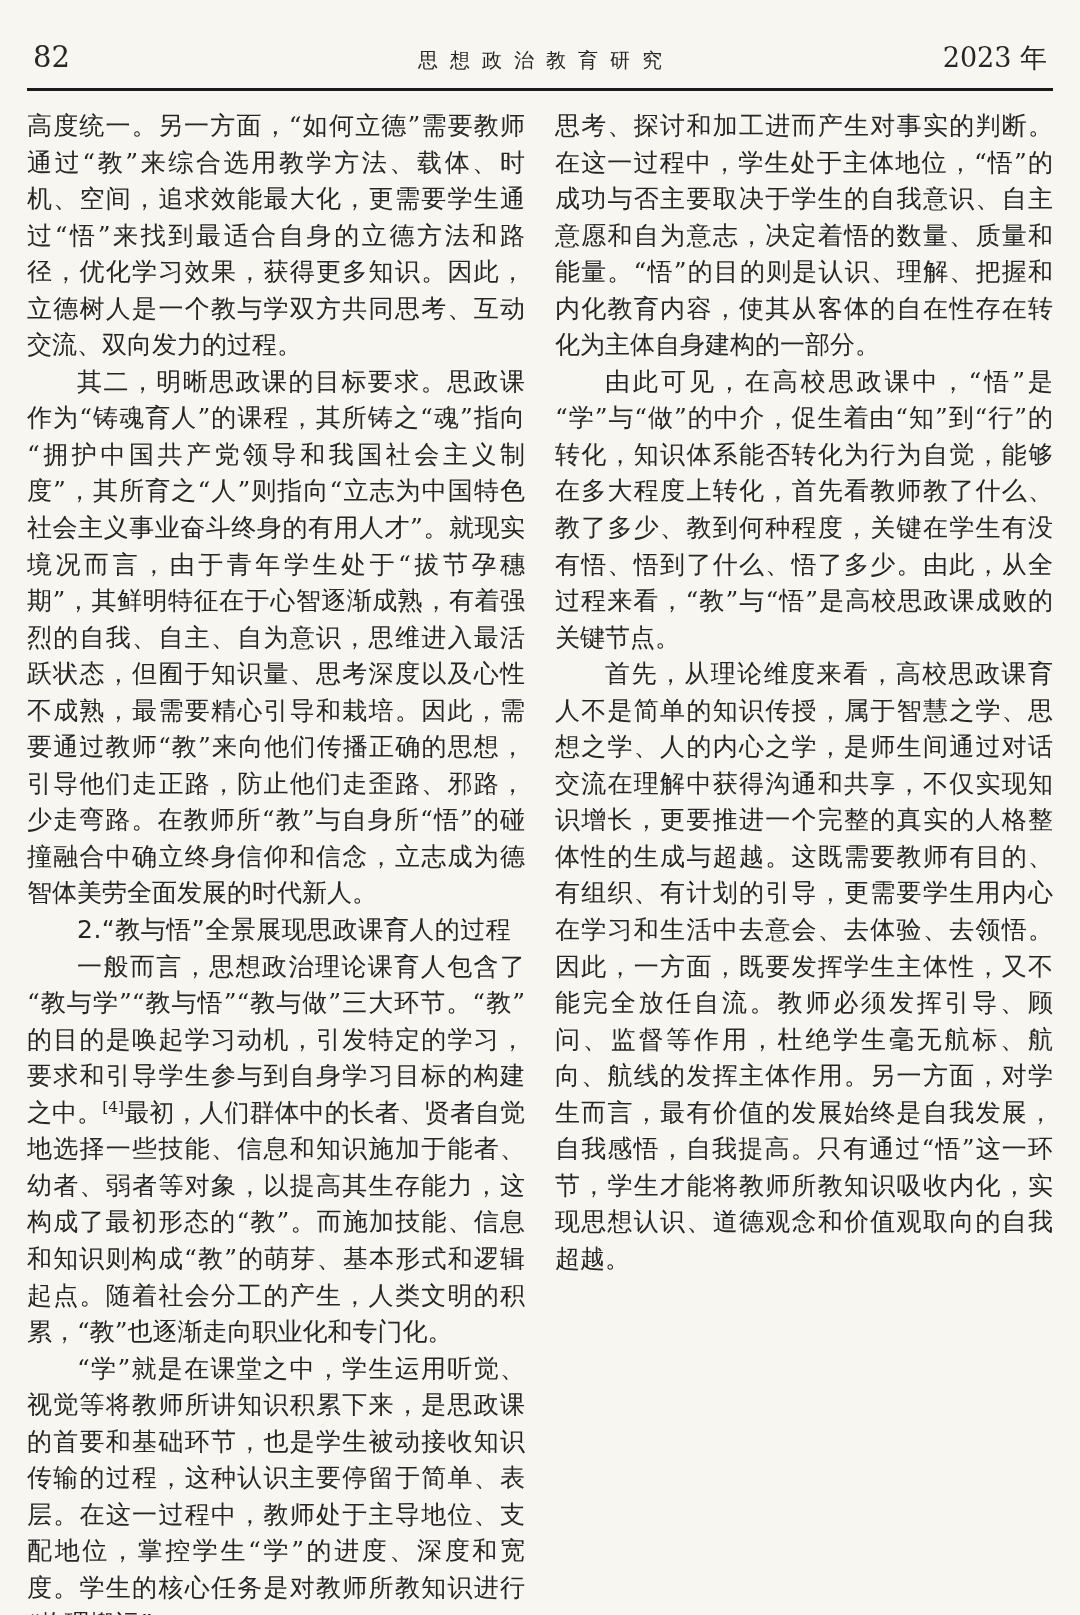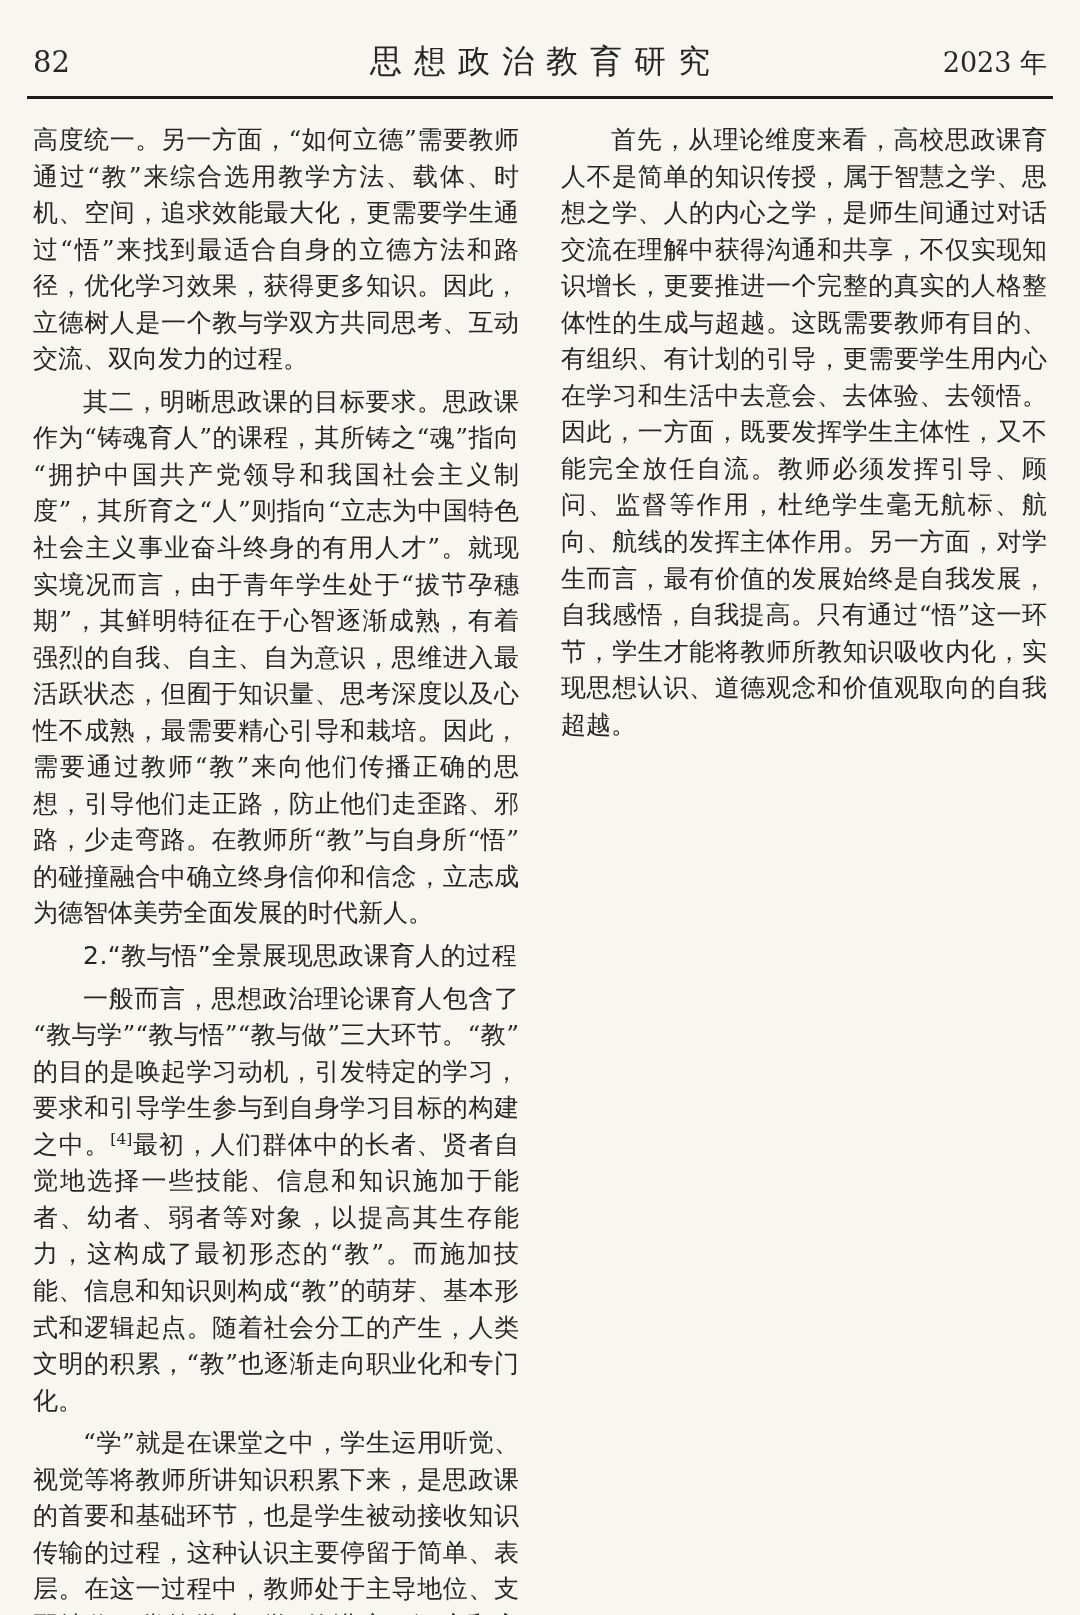--- a/index.html
+++ b/index.html
@@ -25,21 +25,21 @@
     align-items: baseline;
     padding: 6px 6px 10px 6px;
     gap: 24px;
   }
   .page-number {
     justify-self: start;
     font-size: 29px;
   }
   .journal-title {
     justify-self: center;
-    font-size: 32px;
+    font-size: 20px;
     letter-spacing: 12px;
     text-indent: 12px;
     white-space: nowrap;
     font-family: Liberation Mono, monospace;
   }
   .header-year {
     justify-self: end;
     font-size: 27px;
     text-align: center;
   }
@@ -51,21 +51,21 @@
   .columns {
     display: flex;
     gap: 30px;
     margin-top: 17px;
   }
   .column {
     flex: 1 1 0;
     min-width: 0;
   }
   p.para {
-    margin: 6px;
+    margin: 0;
     font-size: 25px;
     line-height: 36.55px;
     text-align: justify;
     text-justify: inter-ideograph;
     text-indent: 2em;
     word-break: break-all;
   }
   p.para.no-indent { text-indent: 0; }
   p.para.heading {
     font-family: "DejaVu Sans", "Liberation Sans", sans-serif;
@@ -90,16 +90,18 @@
   <hr class="header-rule">
   <main class="columns">
     <section class="column" id="col-left">
         <p class="para body no-indent">高度统一。另一方面，“如何立德”需要教师通过“教”来综合选用教学方法、载体、时机、空间，追求效能最大化，更需要学生通过“悟”来找到最适合自身的立德方法和路径，优化学习效果，获得更多知识。因此，立德树人是一个教与学双方共同思考、互动交流、双向发力的过程。</p>
         <p class="para body">其二，明晰思政课的目标要求。思政课作为“铸魂育人”的课程，其所铸之“魂”指向“拥护中国共产党领导和我国社会主义制度”，其所育之“人”则指向“立志为中国特色社会主义事业奋斗终身的有用人才”。就现实境况而言，由于青年学生处于“拔节孕穗期”，其鲜明特征在于心智逐渐成熟，有着强烈的自我、自主、自为意识，思维进入最活跃状态，但囿于知识量、思考深度以及心性不成熟，最需要精心引导和栽培。因此，需要通过教师“教”来向他们传播正确的思想，引导他们走正路，防止他们走歪路、邪路，少走弯路。在教师所“教”与自身所“悟”的碰撞融合中确立终身信仰和信念，立志成为德智体美劳全面发展的时代新人。</p>
         <p class="para heading">2.“教与悟”全景展现思政课育人的过程</p>
         <p class="para body">一般而言，思想政治理论课育人包含了“教与学”“教与悟”“教与做”三大环节。“教”的目的是唤起学习动机，引发特定的学习，要求和引导学生参与到自身学习目标的构建之中。<sup class="cite">[4]</sup>最初，人们群体中的长者、贤者自觉地选择一些技能、信息和知识施加于能者、幼者、弱者等对象，以提高其生存能力，这构成了最初形态的“教”。而施加技能、信息和知识则构成“教”的萌芽、基本形式和逻辑起点。随着社会分工的产生，人类文明的积累，“教”也逐渐走向职业化和专门化。</p>
         <p class="para body">“学”就是在课堂之中，学生运用听觉、视觉等将教师所讲知识积累下来，是思政课的首要和基础环节，也是学生被动接收知识传输的过程，这种认识主要停留于简单、表层。在这一过程中，教师处于主导地位、支配地位，掌控学生“学”的进度、深度和宽度。学生的核心任务是对教师所教知识进行“物理搬运”。</p>
       </section>
     <section class="column" id="col-right">
+        <p class="para body no-indent">思考、探讨和加工进而产生对事实的判断。在这一过程中，学生处于主体地位，“悟”的成功与否主要取决于学生的自我意识、自主意愿和自为意志，决定着悟的数量、质量和能量。“悟”的目的则是认识、理解、把握和内化教育内容，使其从客体的自在性存在转化为主体自身建构的一部分。</p>
+        <p class="para body">由此可见，在高校思政课中，“悟”是“学”与“做”的中介，促生着由“知”到“行”的转化，知识体系能否转化为行为自觉，能够在多大程度上转化，首先看教师教了什么、教了多少、教到何种程度，关键在学生有没有悟、悟到了什么、悟了多少。由此，从全过程来看，“教”与“悟”是高校思政课成败的关键节点。</p>
         <p class="para body">首先，从理论维度来看，高校思政课育人不是简单的知识传授，属于智慧之学、思想之学、人的内心之学，是师生间通过对话交流在理解中获得沟通和共享，不仅实现知识增长，更要推进一个完整的真实的人格整体性的生成与超越。这既需要教师有目的、有组织、有计划的引导，更需要学生用内心在学习和生活中去意会、去体验、去领悟。因此，一方面，既要发挥学生主体性，又不能完全放任自流。教师必须发挥引导、顾问、监督等作用，杜绝学生毫无航标、航向、航线的发挥主体作用。另一方面，对学生而言，最有价值的发展始终是自我发展，自我感悟，自我提高。只有通过“悟”这一环节，学生才能将教师所教知识吸收内化，实现思想认识、道德观念和价值观取向的自我超越。</p>
       </section>
   </main>
 </div>
 
 </body></html>

